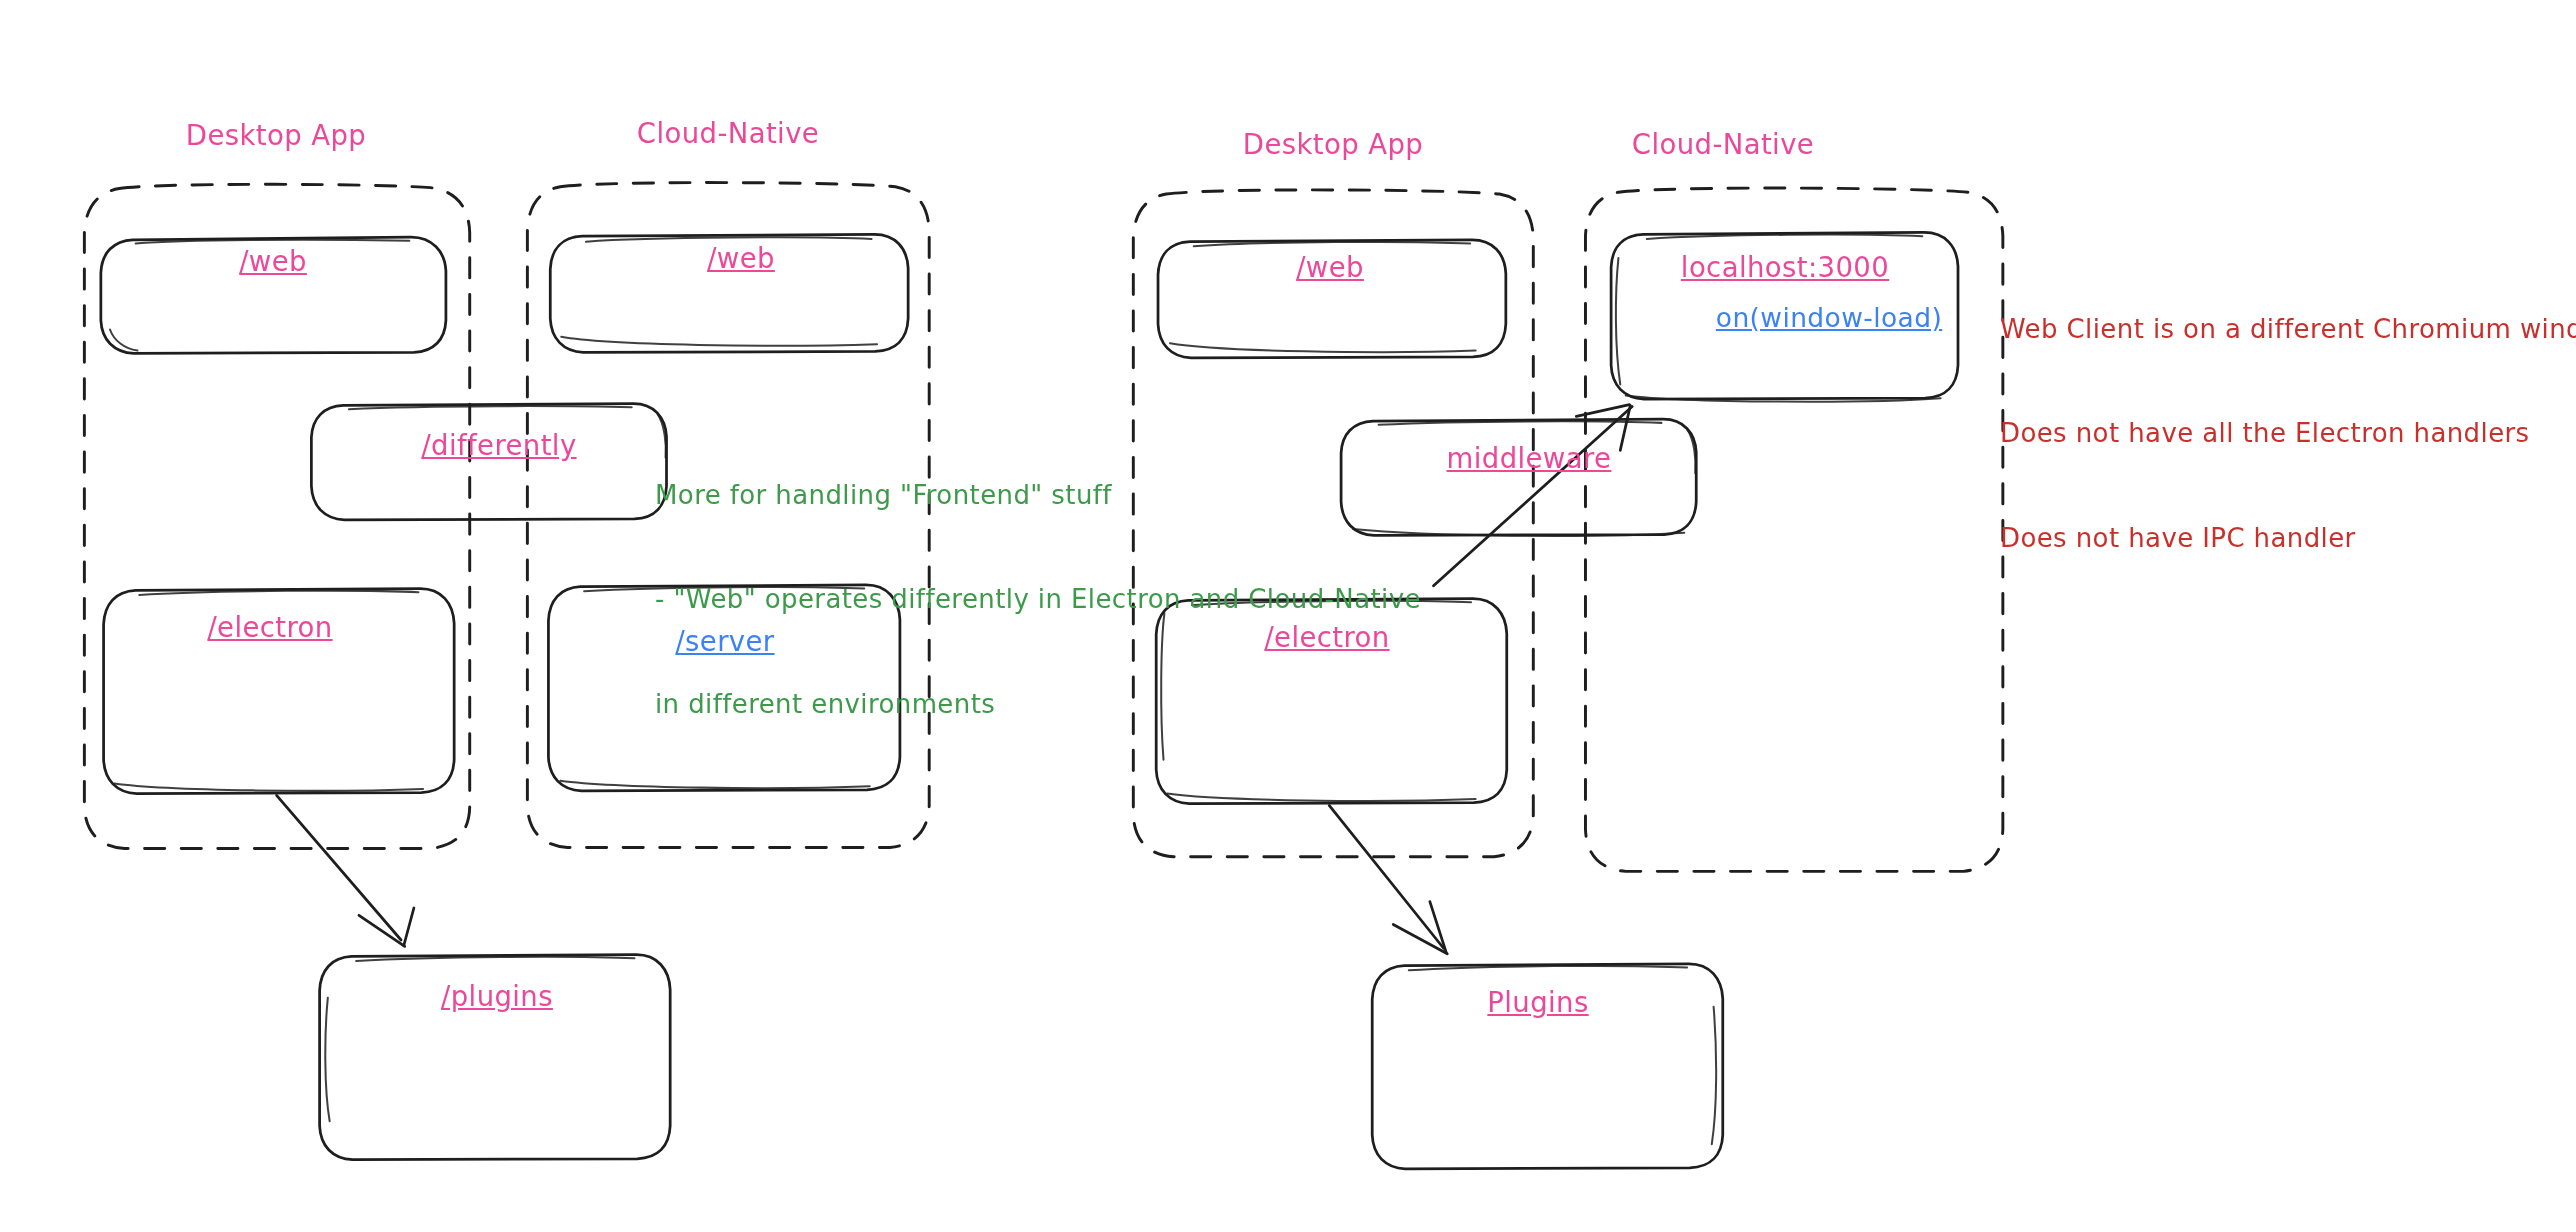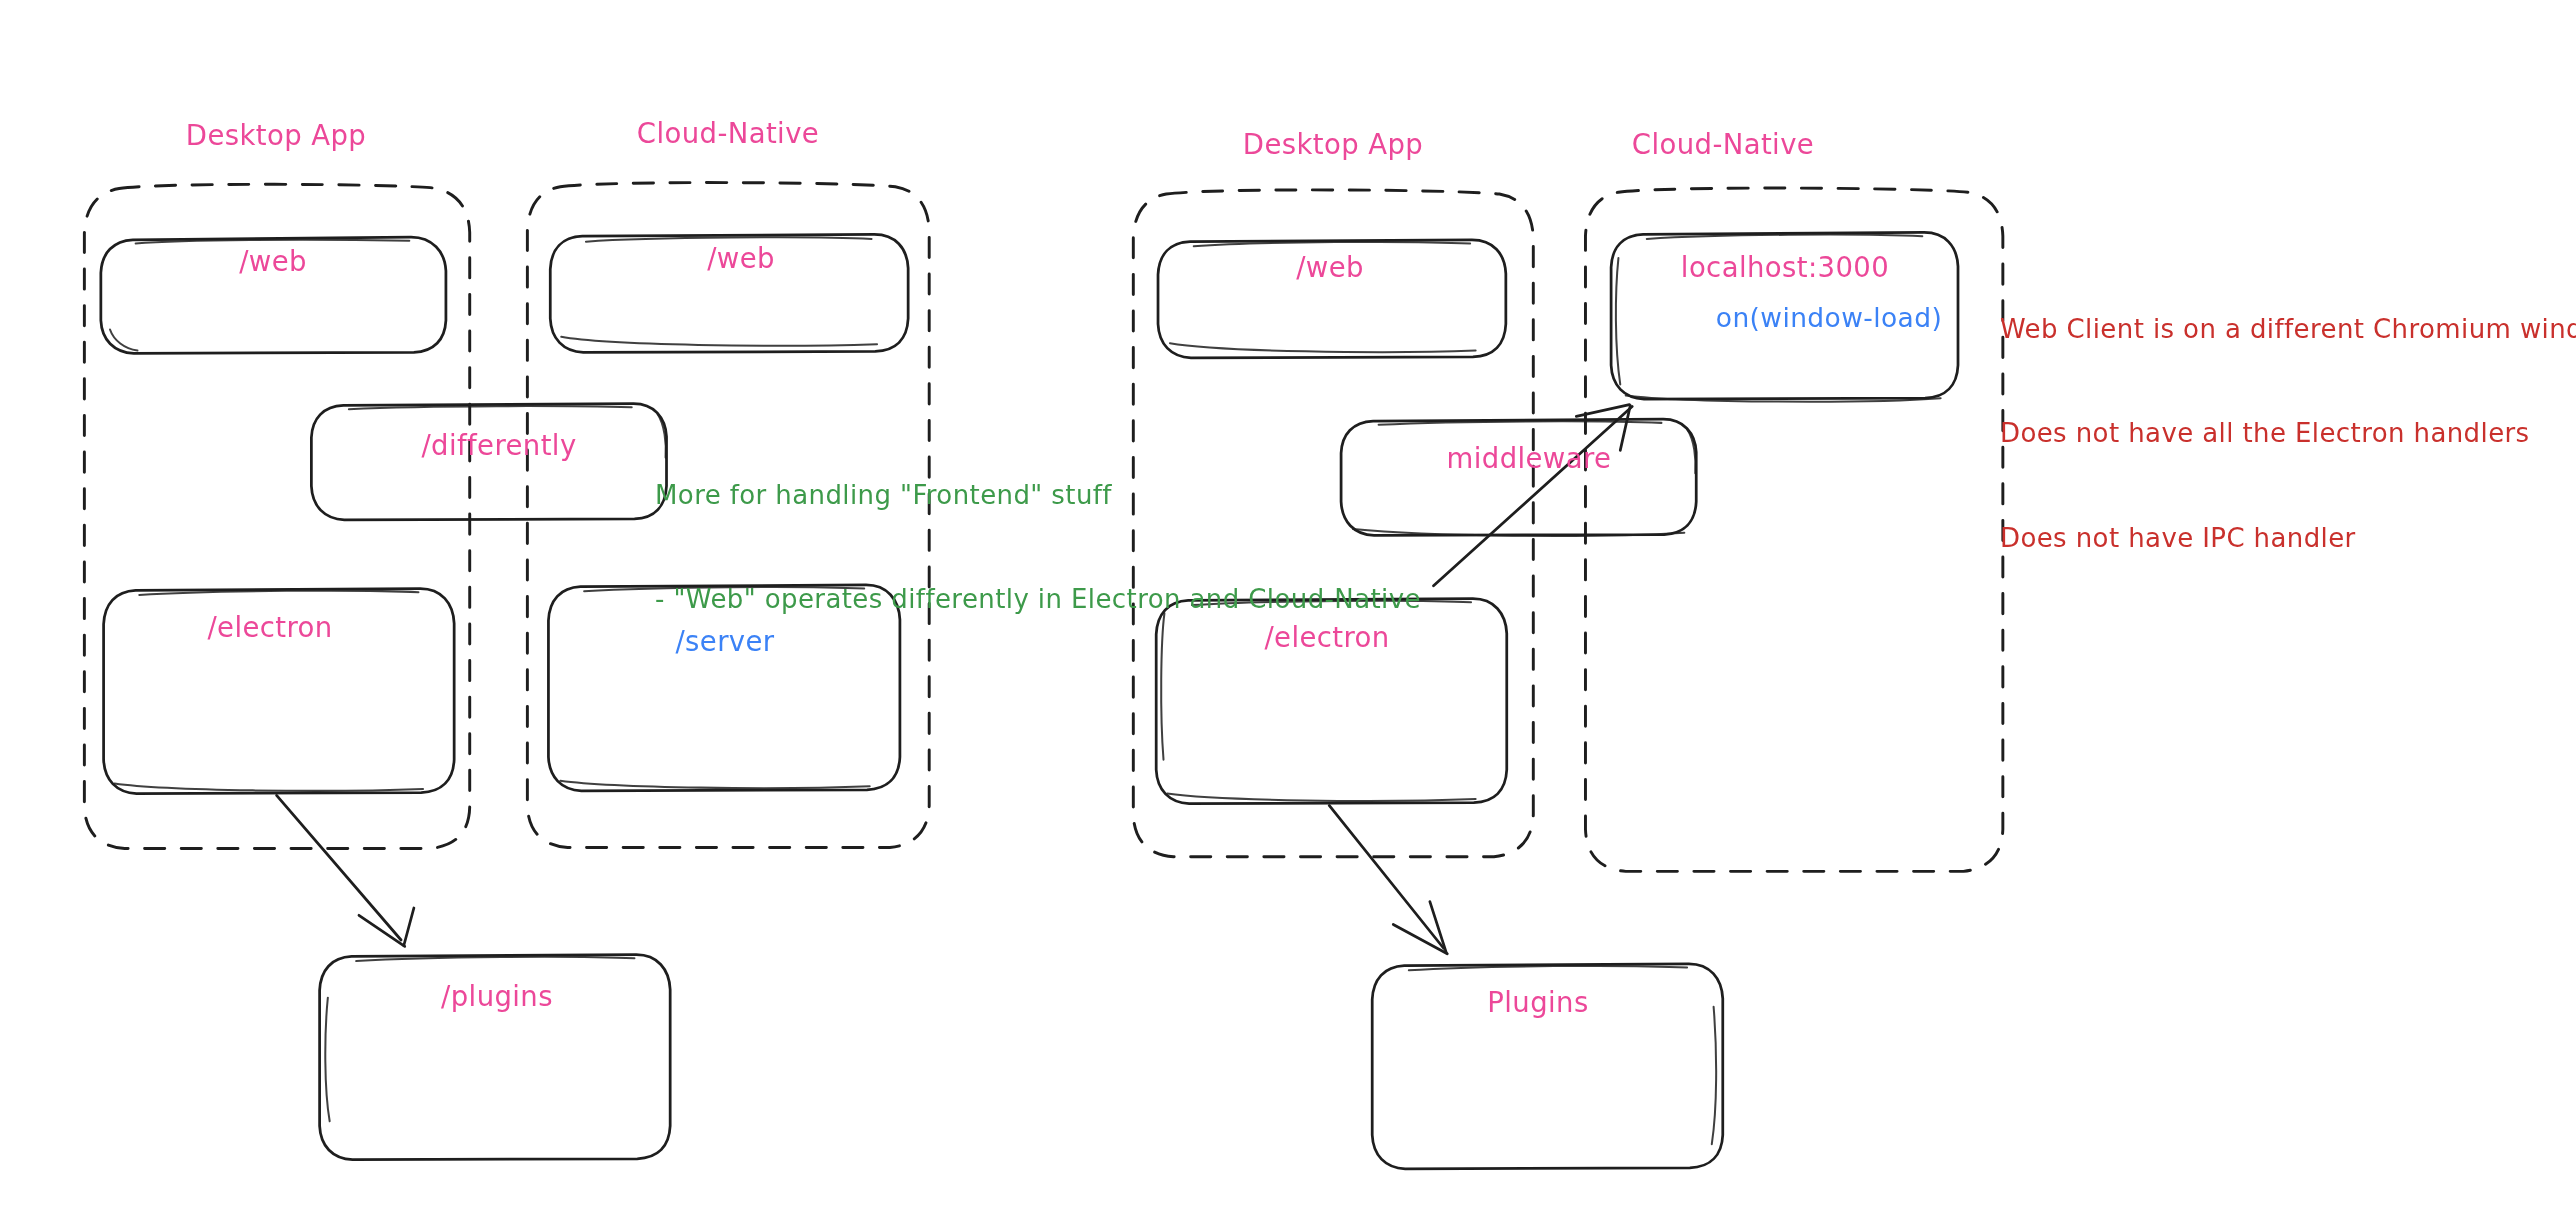--- a/index.html
+++ b/index.html
@@ -35,20 +35,21 @@
   }
   .group-title {
     font-size: 27.5px;
     text-align: center;
     transform: translateX(-50%);
   }
   .node-label {
     font-size: 27.5px;
     text-align: center;
     transform: translateX(-50%);
+    text-decoration: underline;
   }
   .node-label.sm {
     font-size: 26.5px;
   }
   .red {
     color: #3b82f6;
   }
   .note {
     font-size: 26px;
     line-height: 1.34;
@@ -218,20 +219,21 @@
 
   <div class="lbl node-label" style="left:270px; top:609px;">/electron</div>
 
   <div class="lbl node-label red" style="left:725px; top:606px;margin-top:17px;">/server</div>
 
   <div class="lbl node-label" style="left:497px; top:978px;">/plugins</div>
 
   <div class="lbl note green-note" style="left:655px; top:408px;">
     <div>More for handling "Frontend" stuff</div>
     <div>- "Web" operates differently in Electron and Cloud-Native</div>
+    <div>in different environments</div>
   </div>
 
   <div class="lbl group-title" style="left:1333px; top:126px;">Desktop App</div>
 
   <div class="lbl group-title" style="left:1723px; top:126px;">Cloud-Native</div>
 
   <div class="lbl node-label" style="left:1330px; top:249px;">/web</div>
 
   <div class="lbl node-label" style="left:1785px; top:249px;">localhost:3000</div>
 

